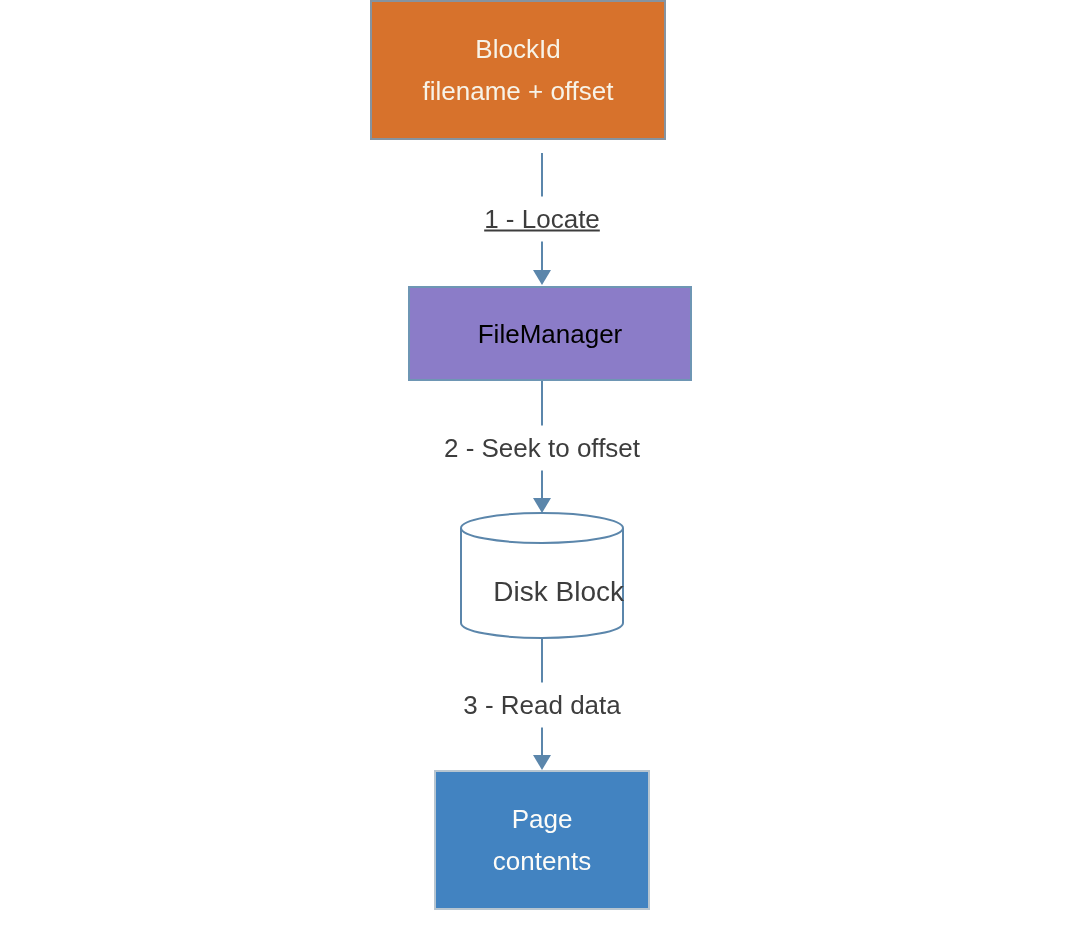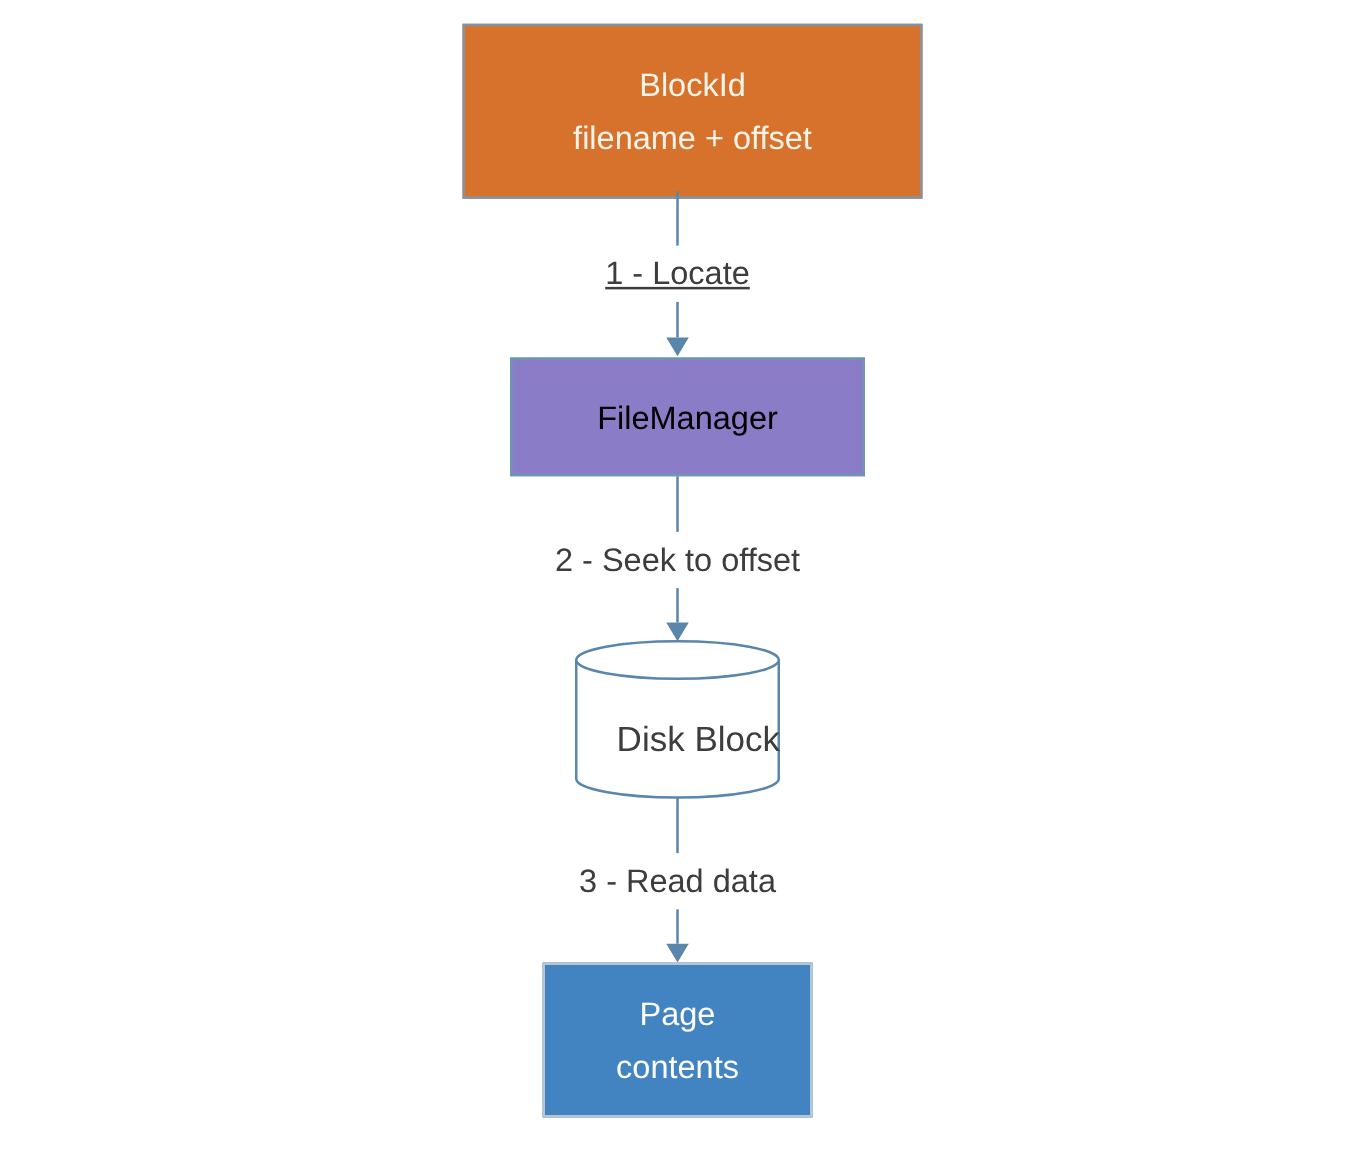--- a/index.html
+++ b/index.html
@@ -21,32 +21,32 @@
     display: flex;
     flex-direction: column;
     align-items: center;
     justify-content: center;
     text-align: center;
     font-size: 26px;
     line-height: 42px;
     color: var(--node-text, #f7f3e8);
   }
   .node-blockid {
-    left: 370px; top: 19px; width: 368px; height: 140px;
+    left: 370px; top: 0; width: 296px; height: 140px;
     background: var(--blockid-fill, #d7722c);
     border: 2px solid var(--blockid-stroke, #8593a0);
   }
   .node-filemanager {
     left: 408px; top: 286px; width: 284px; height: 95px;
     background: var(--filemanager-fill, #8b7cc8);
     border: 2px solid var(--filemanager-stroke, #6e96b4);
     color: #000000;
   }
   .node-page {
-    left: 434px; top: 770px; width: 216px; height: 124px;
+    left: 434px; top: 770px; width: 216px; height: 140px;
     background: var(--page-fill, #4283c1);
     border: 2px solid var(--page-stroke, #b7c5d0);
     color: #fdfcf8;
   }
   .cylinder-svg {
     position: absolute;
     left: 460px; top: 512px;
     width: 164px; height: 128px;
   }
   .cylinder-label {

